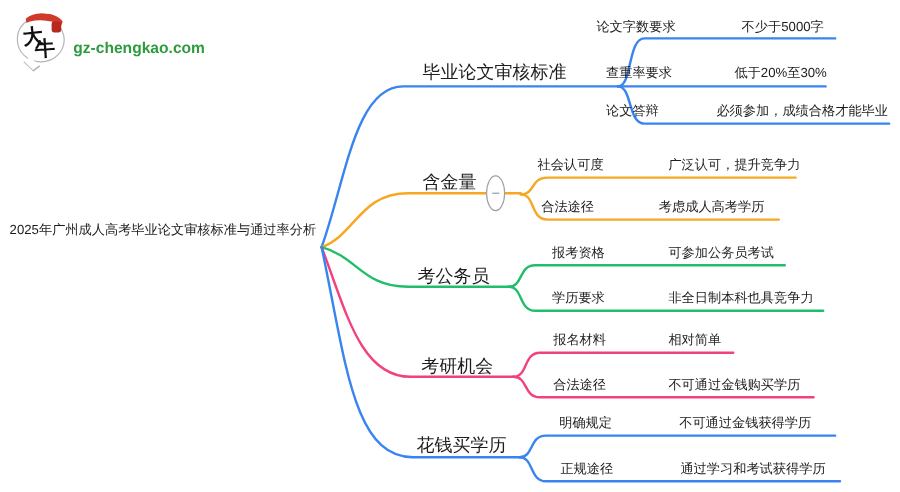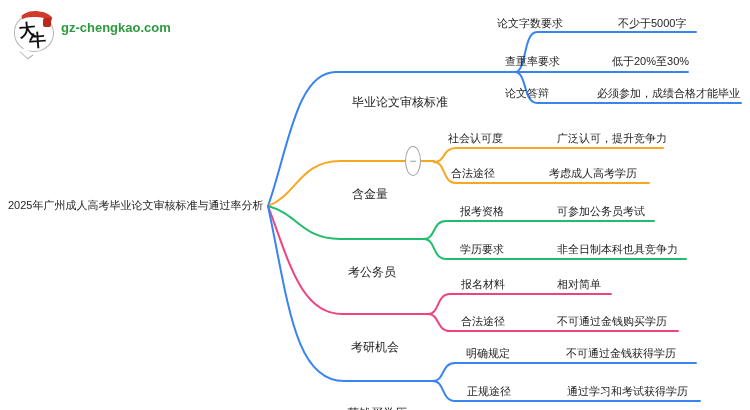--- a/index.html
+++ b/index.html
@@ -29,21 +29,21 @@
   .ln-green  { stroke: #20be6b; }
   .ln-pink   { stroke: #f2417f; }
 
   .txt {
     position: absolute;
     color: #1d1d1f;
     white-space: nowrap;
     line-height: 1.15;
   }
   .topic   { font-size: 11px; font-weight: 500; }
-  .branch  { font-size: 12px; margin-top: 44px; }
+  .branch  { font-size: 15px; }
   .child   { font-size: 11px; text-align: center; }
 
   .toggle {
     position: absolute;
     left: 405px; top: 146px;
     width: 16px; height: 30px;
     background: #ffffff;
     border: 1.5px solid #9aa0a6;
     border-radius: 50%;
     display: flex; align-items: center; justify-content: center;
@@ -106,21 +106,21 @@
   .site-name {
     color: #2e9b3f;
     font-size: 17px;
     font-weight: 700;
     letter-spacing: 1px;
   }
   .site-url {
     color: #2e9b3f;
     font-size: 13px;
     font-weight: 700;
-    margin-top: 6px;
+    margin-top: 18px;
   }
 </style>
 </head>
 <body>
 
 <div class="canvas">
 
   <svg class="links" viewBox="0 0 750 410">
 
     <path class="ln-blue" d="M268,206 C288,150 296,72 336,72 H515"></path>
@@ -152,21 +152,21 @@
       <div class="seal"></div>
       <span class="big-char-1">大</span>
       <span class="big-char-2">牛</span>
       <div class="bubble-tail"></div>
     </div>
     <div class="logo-text">
       <div class="site-url">gz-chengkao.com</div>
     </div>
   </div>
 
-  <div class="txt topic" style="left:8px; top:199px;">2025年广州成人高考毕业论文审核标准与通过率分析</div>
+  <div class="txt topic" style="left:8px; top:186px;">2025年广州成人高考毕业论文审核标准与通过率分析</div>
 
   <div class="txt branch" style="left:352px; top:52px;">毕业论文审核标准</div>
   <div class="txt child" style="left:497px; top:17px;">论文字数要求</div>
   <div class="txt child" style="left:618px; top:17px;">不少于5000字</div>
   <div class="txt child" style="left:505px; top:55px;">查重率要求</div>
   <div class="txt child" style="left:612px; top:55px;">低于20%至30%</div>
   <div class="txt child" style="left:505px; top:87px;">论文答辩</div>
   <div class="txt child" style="left:597px; top:87px;">必须参加，成绩合格才能毕业</div>
 
   <div class="txt branch" style="left:352px; top:144px;">含金量</div>

